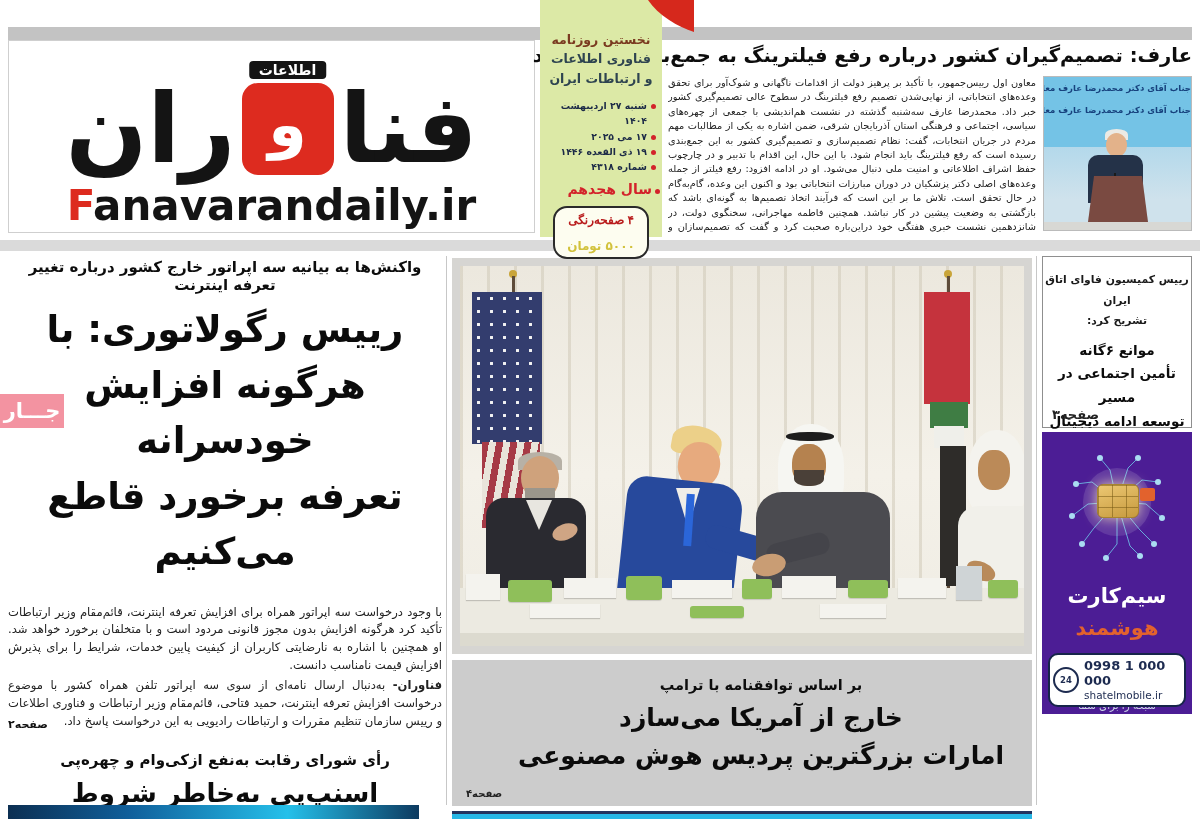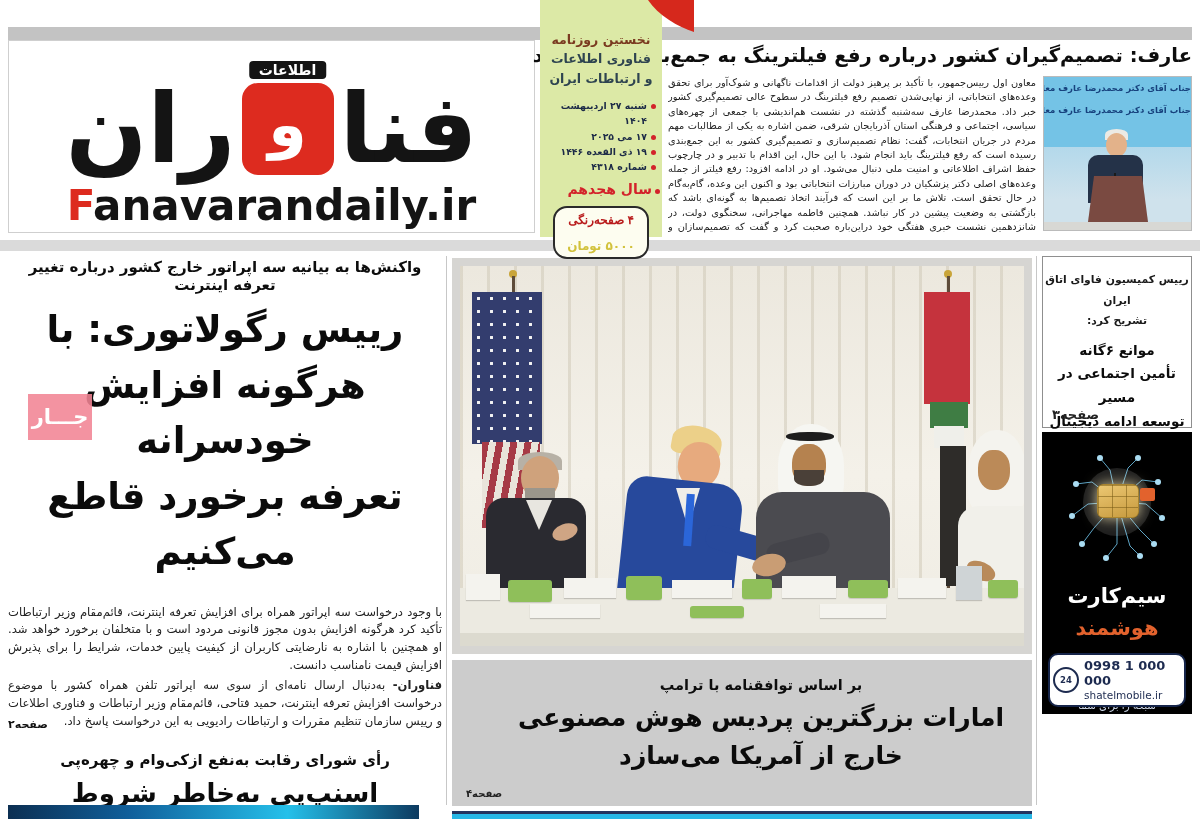--- a/index.html
+++ b/index.html
@@ -55,21 +55,21 @@
   
   .left-col { position:absolute; left:8px; top:258px; width:434px; direction:rtl; }
   .kicker { text-align:center; font-size:15px; font-weight:bold; color:#0d0d0d; }
   .lead-headline { margin-top:8px; text-align:center; font-size:37px; font-weight:bold; color:#0b0b0b; line-height:1.5; letter-spacing:-1px; }
   .body-block { position:relative; margin-top:24px; font-size:11.6px; line-height:1.55; text-align:justify; color:#222; }
   .body-block p { margin-bottom:2px; }
   .lead-brand { font-weight:bold; }
   .pref-abs { position:absolute; left:0; bottom:-2px; font-size:11px; font-weight:bold; color:#111; background:#fff; padding-right:6px; }
   .kicker2 { margin-top:20px; }
   .snappi-headline { margin-top:4px; text-align:center; font-size:26px; font-weight:bold; color:#0b0b0b; line-height:1.55; }
-  .watermark { position:absolute; left:-8px; top:136px; width:64px; height:46px; background:rgba(241,132,148,.88); color:#fff; display:flex; align-items:center; justify-content:center; font-size:21px; font-weight:bold; z-index:6;margin-left:28px; }
+  .watermark { position:absolute; left:-8px; top:136px; width:64px; height:34px; background:rgba(241,132,148,.88); color:#fff; display:flex; align-items:center; justify-content:center; font-size:21px; font-weight:bold; z-index:6; }
   .strip-left { position:absolute; left:8px; top:805px; width:411px; height:14px; background:linear-gradient(90deg,#0c2f52,#10609c 30%,#25c0ea 68%,#0d3a60); }
 
   
   .photo-frame { position:absolute; left:452px; top:258px; width:580px; height:396px; background:#d6d5d2; padding:8px; }
   .photo { position:relative; width:100%; height:100%; overflow:hidden;
      background:linear-gradient(180deg,#ece8de 0%,#f4f1e9 55%,#efece3 100%); }
   .photo::before { content:""; position:absolute; inset:0;
      background:repeating-linear-gradient(90deg, rgba(205,198,180,.5) 0 3px, transparent 3px 27px); }
   .pole { position:absolute; width:3px; background:#5e4c3a; }
   .finial { position:absolute; width:8px; height:8px; border-radius:50%; background:#c9a53a; }
@@ -93,21 +93,21 @@
   .cap-headline { margin-top:6px; font-size:25px; font-weight:bold; color:#0b0b0b; line-height:1.5; }
   .cap-pref { position:absolute; left:14px; bottom:7px; font-size:10px; font-weight:bold; color:#222; }
   .strip-center { position:absolute; left:452px; top:811px; width:580px; height:8px; background:linear-gradient(180deg,#23345f 0 38%,#27b7e6 38%); }
 
   
   .side-box { position:absolute; left:1042px; top:256px; width:150px; height:172px; border:1px solid #8f8f8f; background:#fff; direction:rtl; text-align:center; }
   .side-box .sb-kicker { margin-top:13px; font-size:10.8px; font-weight:bold; color:#1a1a1a; line-height:1.9; }
   .sb-headline { margin-top:7px; font-size:13.6px; font-weight:bold; color:#0b0b0b; line-height:1.75; }
   .sb-pref { position:absolute; left:9px; bottom:5px; font-size:13px; font-weight:bold; color:#222; }
 
-  .ad-box { position:absolute; left:1042px; top:432px; width:150px; height:282px; background:#000000; overflow:hidden; direction:rtl; text-align:center; }
+  .ad-box { position:absolute; left:1042px; top:432px; width:150px; height:282px; background:#4c1d95; overflow:hidden; direction:rtl; text-align:center; }
   .brain { position:absolute; left:0; top:0; width:150px; height:150px; }
   .chip { position:absolute; left:55px; top:52px; width:42px; height:34px; border-radius:6px; border:1px solid #a8842f;
      background:linear-gradient(160deg,#ecc873,#c79a3e);
      background-image:linear-gradient(rgba(120,90,20,.55) 1px, transparent 1px),linear-gradient(90deg, rgba(120,90,20,.55) 1px, transparent 1px),linear-gradient(160deg,#ecc873,#c79a3e);
      background-size:14px 11px,14px 11px,100% 100%; box-shadow:0 0 14px rgba(255,240,190,.8); }
   .chip-tag { position:absolute; left:98px; top:56px; width:15px; height:13px; background:#e2622d; border-radius:2px; }
   .ad-word1 { margin-top:152px; color:#fff; font-size:21px; font-weight:bold; letter-spacing:1px; }
   .ad-word2 { margin-top:8px; color:#e2622d; font-size:21px; font-weight:bold; letter-spacing:2px; }
   .ad-brand { margin-top:10px; font-size:16px; color:#fff; }
   .ad-brand b { font-weight:bold; }
@@ -275,22 +275,22 @@
         <div class="blk" style="left:70px; top:16px; width:70px; height:14px;"></div>
         <div class="grn" style="left:230px; top:18px; width:54px; height:12px;"></div>
         <div class="blk" style="left:360px; top:16px; width:66px; height:14px;"></div>
       </div>
     </div>
   </div>
 
   <div class="caption-box">
     <div class="cap-kicker">بر اساس توافقنامه با ترامپ</div>
     <div class="cap-headline">
+      <div>خارج از آمریکا می‌سازد</div>
       <div>امارات بزرگترین پردیس هوش مصنوعی</div>
-      <div>خارج از آمریکا می‌سازد</div>
     </div>
     <div class="cap-pref">صفحه۴</div>
   </div>
   <div class="strip-center"></div>
 
   <div class="side-box">
     <div class="sb-kicker">
       <div>رییس کمیسیون فاوای اتاق ایران</div>
       <div>تشریح کرد:</div>
     </div>

